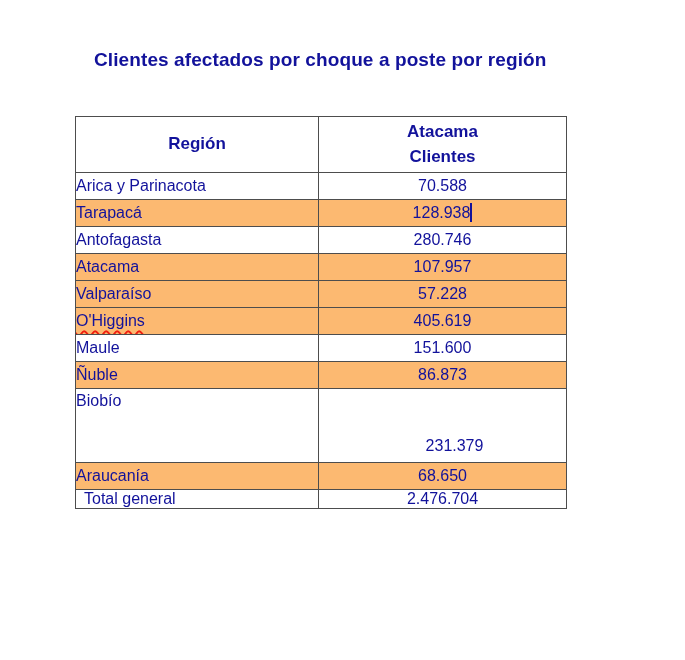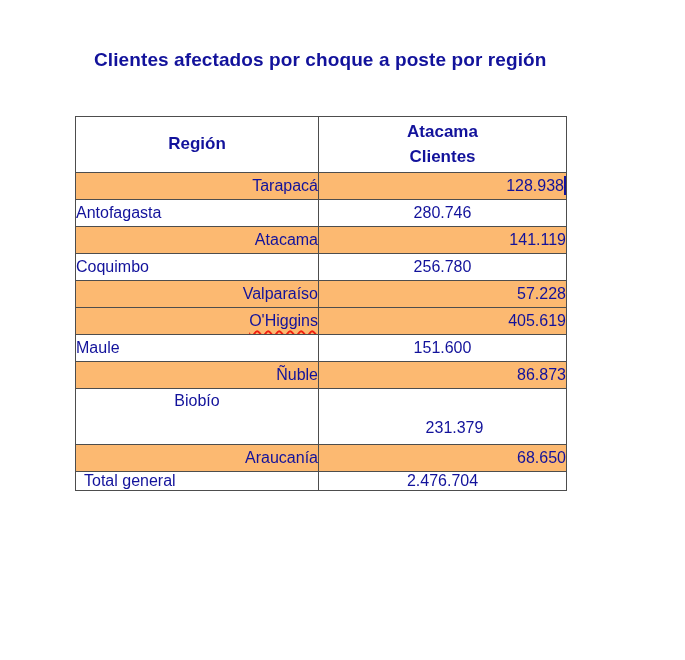--- a/index.html
+++ b/index.html
@@ -62,22 +62,22 @@
     text-align: left;
     padding-left: 8px;
     height: 27px;
     vertical-align: middle;
   }
   td.value-cell {
     text-align: center;
     height: 27px;
     vertical-align: middle;
   }
-  tr.hl td { background: var(--highlight); text-align: right; }
-  tr.tall td { height: 56px; text-align: center; }
+  tr.hl td { background: var(--highlight); }
+  tr.tall td { height: 74px; }
   tr.tall td.region-cell { vertical-align: top; padding-top: 3px; }
   tr.tall td.value-cell { vertical-align: bottom; padding-bottom: 7px; padding-left: 24px; }
   tr.total-row td {
     font-weight: normal;
     height: 14px;
   }
   tr.total-row td.region-cell { padding-left: 8px; }
   .caret {
     display: inline-block;
     width: 2px;
@@ -112,35 +112,35 @@
         <th>
           <span>Región</span>
         </th>
         <th>
           <span>Atacama</span><br>
           <span>Clientes</span>
         </th>
       </tr>
     </thead>
     <tbody>
+        <tr>
+          <td class="region-cell"><span>Arica y Parinacota</span></td>
+          <td class="value-cell"><span>70.588</span></td>
+        </tr>
         <tr class="hl">
           <td class="region-cell"><span>Tarapacá</span></td>
           <td class="value-cell"><span>128.938</span><span class="caret"></span></td>
         </tr>
         <tr>
           <td class="region-cell"><span>Antofagasta</span></td>
           <td class="value-cell"><span>280.746</span></td>
         </tr>
         <tr class="hl">
           <td class="region-cell"><span>Atacama</span></td>
-          <td class="value-cell"><span>141.119</span></td>
-        </tr>
-        <tr>
-          <td class="region-cell"><span>Coquimbo</span></td>
-          <td class="value-cell"><span>256.780</span></td>
+          <td class="value-cell"><span>107.957</span></td>
         </tr>
         <tr class="hl">
           <td class="region-cell"><span>Valparaíso</span></td>
           <td class="value-cell"><span>57.228</span></td>
         </tr>
         <tr class="hl">
           <td class="region-cell"><span class="spellcheck">O'Higgins</span></td>
           <td class="value-cell"><span>405.619</span></td>
         </tr>
         <tr>

